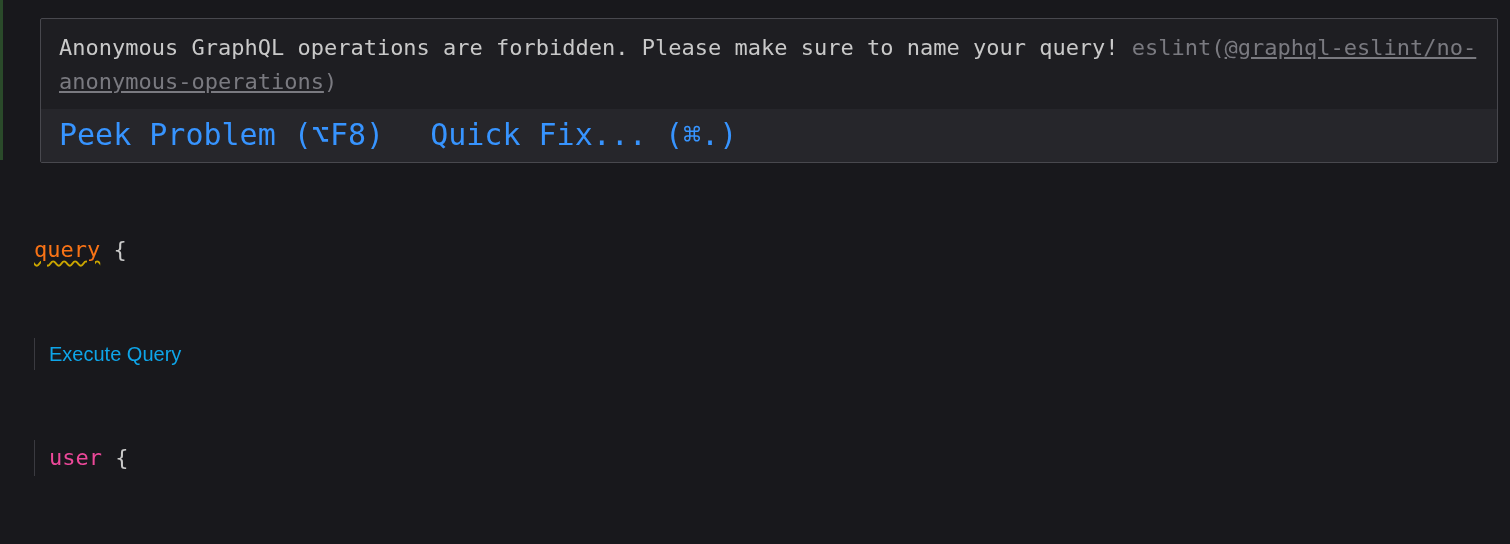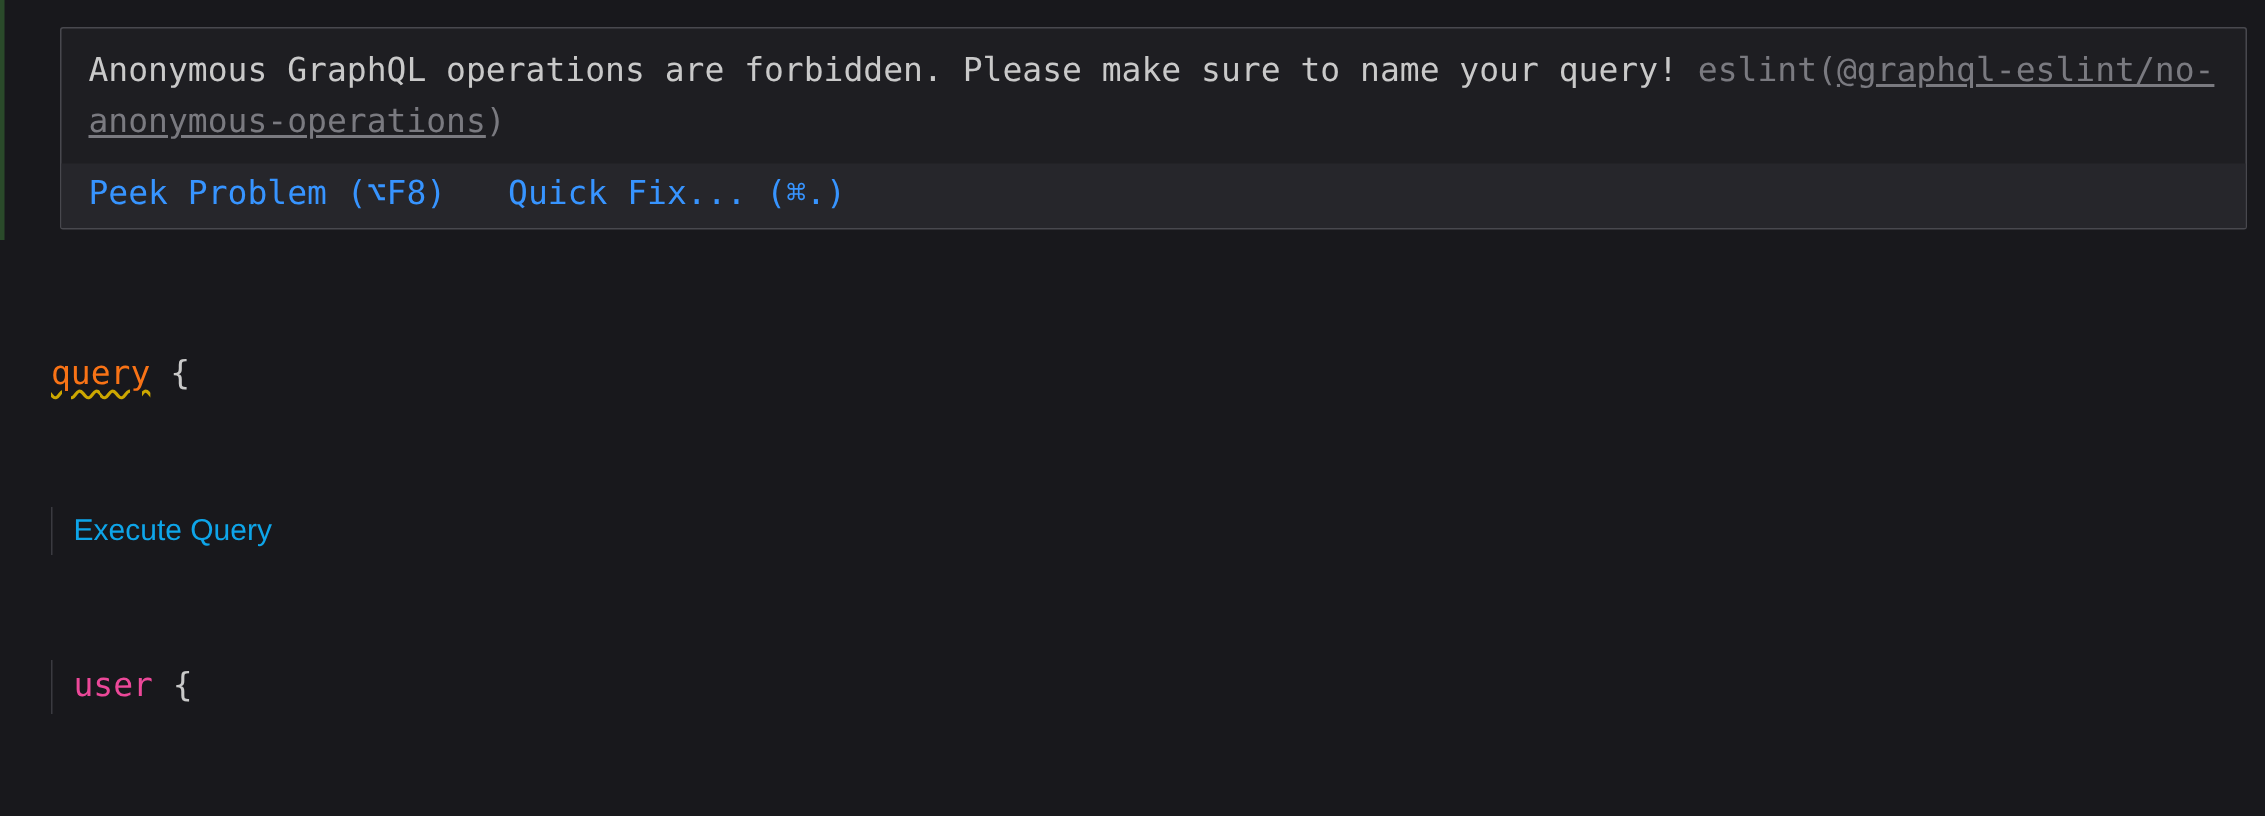--- a/index.html
+++ b/index.html
@@ -31,21 +31,21 @@
     line-height: 1.55;
     font-family: "SF Mono", ui-monospace, Menlo, Monaco, Consolas, monospace;
     font-size: 22px;
     color: #c9c9c9;
   }
   .hover-msg .source { color: #7a7a80; }
   .hover-msg .rule { color: #7a7a80; text-decoration: underline; text-decoration-color: #7a7a80; }
   .hover-actions {
     background: #26262b;
     padding: 8px 18px 10px 18px;
-    font-size: 22px;
+    font-size: 30px;
   }
   .hover-actions .action {
     color: #3794ff;
     margin-right: 28px;
     cursor: pointer;
   }
   .code-area {
     position: absolute;
     left: 34px;
     top: 162px;

